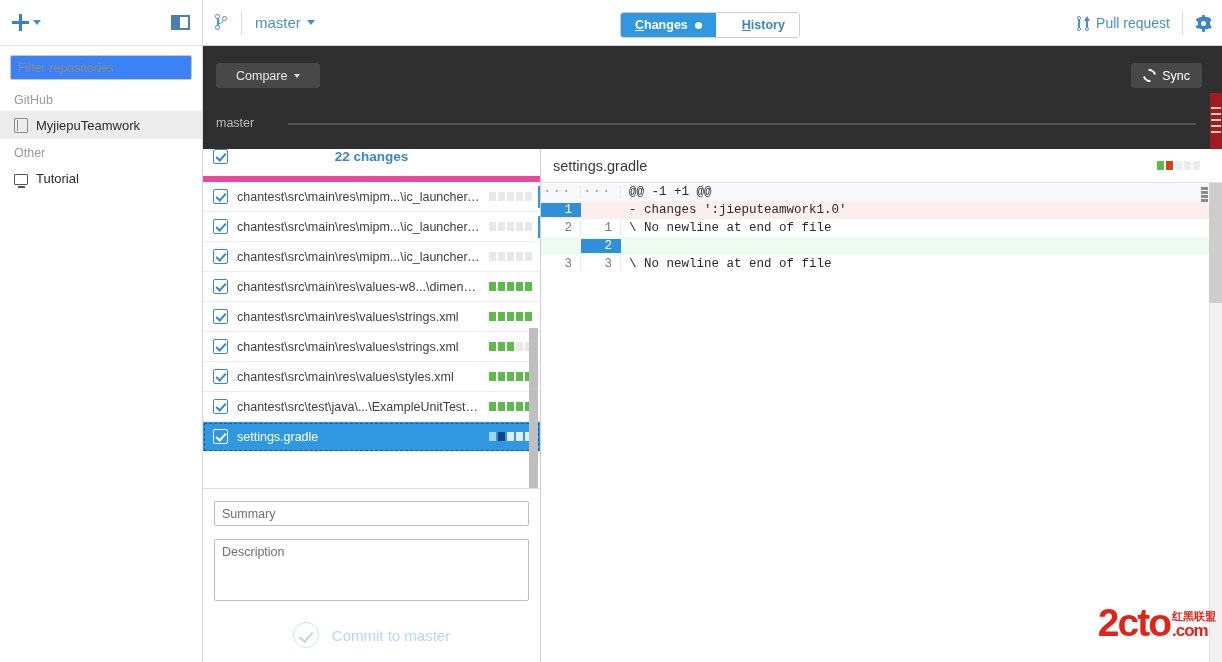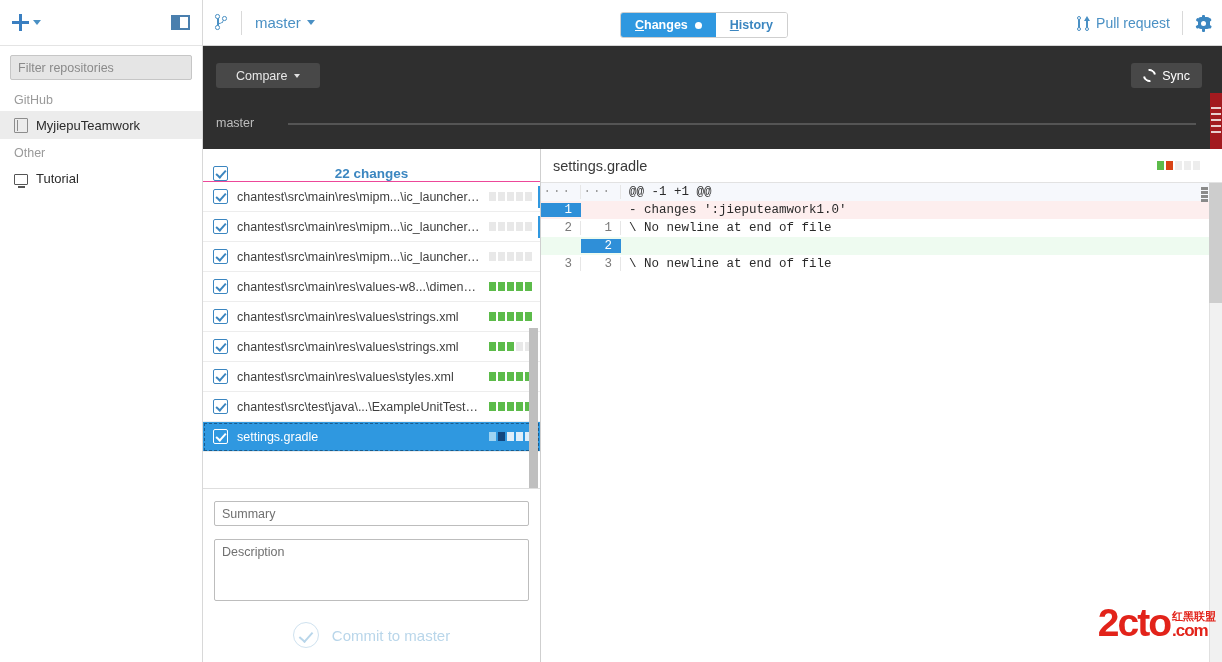--- a/index.html
+++ b/index.html
@@ -38,21 +38,21 @@
   .panel-toggle-icon {
     width: 19px; height: 15px; border: 2px solid #4a7fae;
     background: linear-gradient(to right, #4a7fae 0 45%, #ffffff 45% 100%);
     cursor: pointer;
   }
   .filter-wrap { padding: 9px 10px 6px 10px; }
   #filter-repositories {
     width: 100%; height: 25px; padding: 0 7px;
     border: 1px solid #c6c6c6; border-radius: 2px;
     font-family: "Liberation Sans", sans-serif; font-size: 12.5px; color: #333;
-    outline: none; background: #e5e5e5;
+    outline: none; background: #3b82f6;
   }
   #filter-repositories::placeholder { color: #8a8a8a; }
   .sb-section-label {
     font-size: 12.5px; color: #9a9a9a; padding: 7px 14px 4px 14px;
   }
   .repo-item {
     display: flex; align-items: center; gap: 8px;
     height: 28px; padding: 0 14px; cursor: pointer; font-size: 13px; color: #2b2b2b;
   }
   .repo-item.selected { background: #ececec; }
@@ -89,21 +89,21 @@
     position: absolute; left: 4px; top: 4px; width: 5px; height: 6px;
     border-right: 1.5px solid #4a90c4; border-bottom: 1.5px solid #4a90c4;
     border-bottom-right-radius: 5px;
   }
   .vdiv { width: 1px; height: 24px; background: #d9d9d9; }
   .branch-name {
     font-size: 15px; color: #4a90c4; display: flex; align-items: center; gap: 6px; cursor: pointer;
   }
   .tabs-zone {
     position: absolute; left: 417px; top: 12px;
-    display: flex; border: 1px solid #cfcfcf; border-radius: 3px; overflow: hidden;
+    display: flex; border: 1px solid #cfcfcf; border-radius: 3px; overflow: hidden; gap: 12px;
   }
   .tab {
     height: 24px; padding: 0 14px; display: flex; align-items: center; gap: 7px;
     font-size: 12.5px; color: #3b86c0; background: #fff; cursor: pointer; font-weight: bold;
   }
   .tab.active { background: #2f98e0; color: #ffffff; }
   .tab .acc { text-decoration: underline; }
   .tab-dot { width: 7px; height: 7px; border-radius: 50%; background: #ffffff; }
   .topbar-right {
     position: absolute; right: 10px; top: 0; height: 46px;
@@ -188,21 +188,21 @@
   #red-strip .rs-line {
     position: absolute; left: 1px; right: 1px; height: 1.5px; background: #e8cfcf;
   }
 
   
   #changes-panel {
     position: absolute; left: 203px; top: 149px; width: 338px; height: 513px;
     background: #ffffff; border-right: 1px solid #cfcfcf;
   }
   .changes-header {
-    height: 33px; display: flex; align-items: flex-end; border-bottom: 1px solid #ec4899;
+    height: 33px; display: flex; align-items: flex-start; border-bottom: 6px solid #ec4899;
     position: relative;
   }
   .chk {
     width: 15px; height: 15px; border: 1px solid #3b86c0; border-radius: 2px;
     background: #ffffff; position: relative; flex: 0 0 15px; cursor: pointer;
   }
   .chk:after {
     content: ""; position: absolute; left: 4px; top: 1px; width: 4px; height: 8px;
     border: solid #3b86c0; border-width: 0 2px 2px 0; transform: rotate(42deg);
   }

